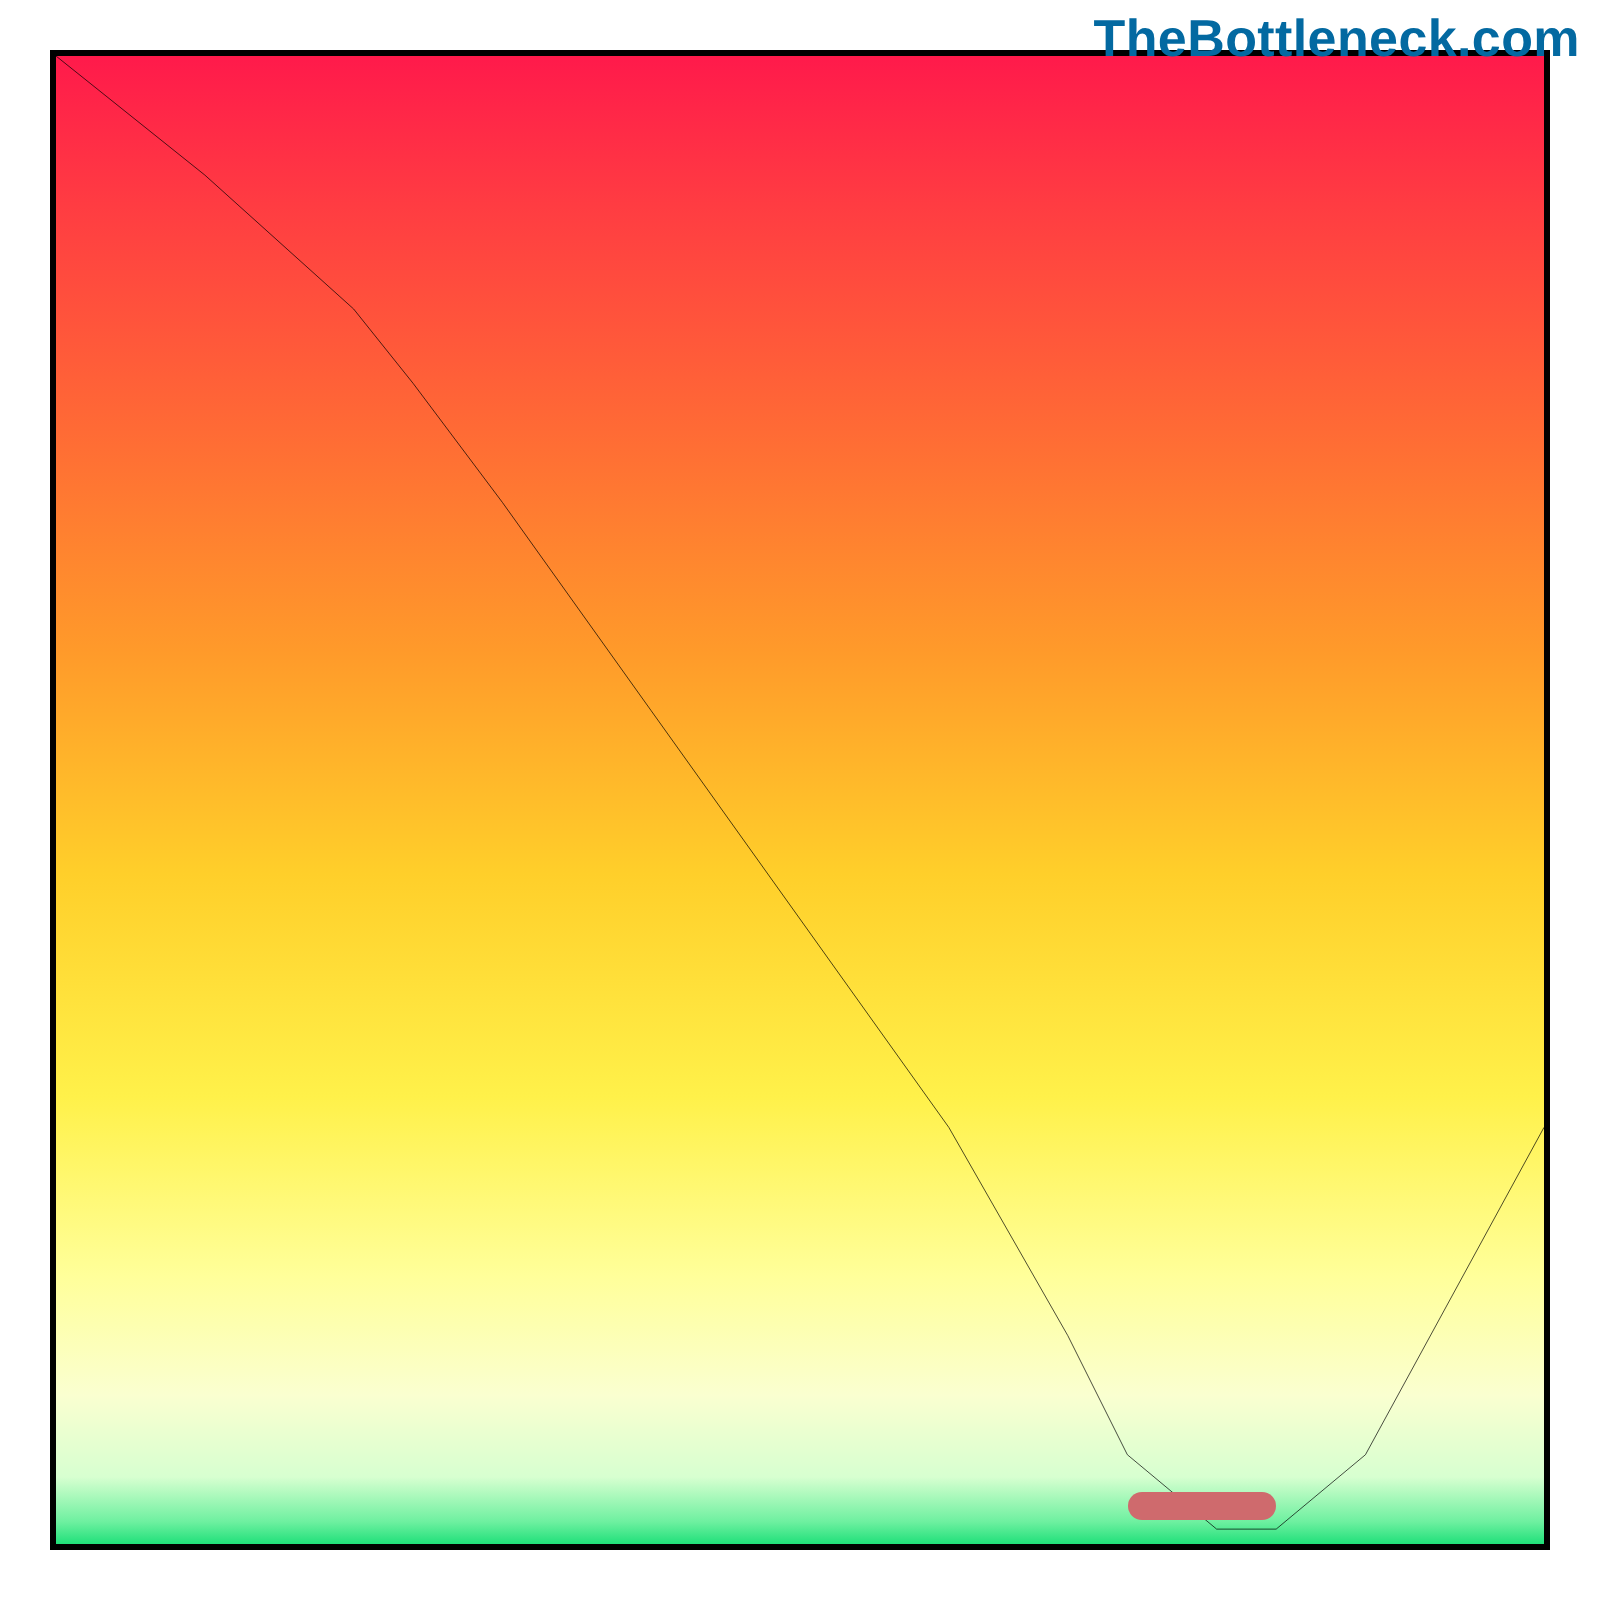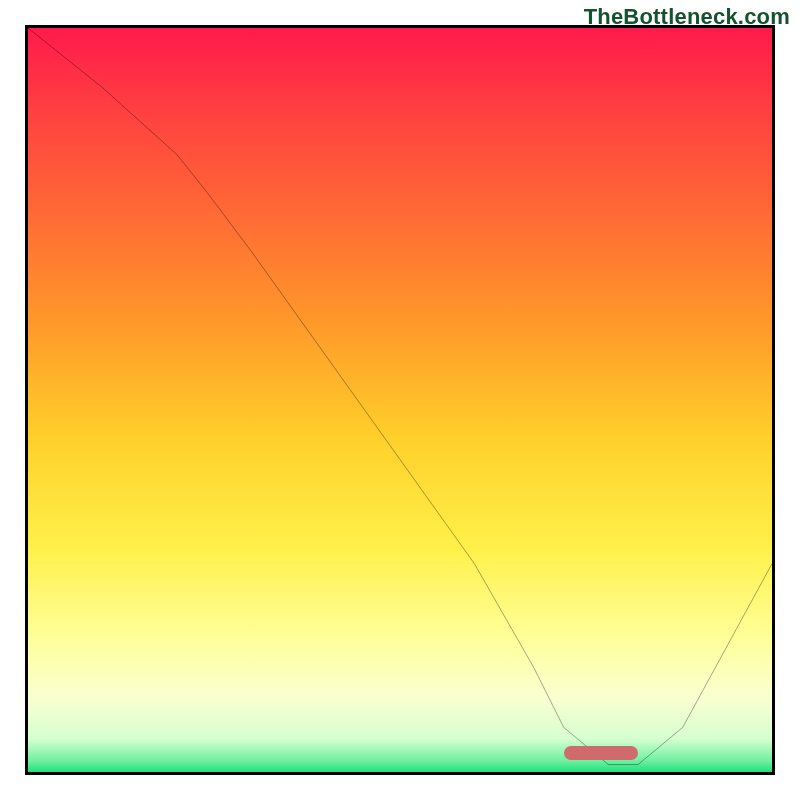--- a/index.html
+++ b/index.html
@@ -13,23 +13,23 @@
   }
   .frame {
     position: relative;
     width: 800px;
     height: 800px;
   }
   .watermark {
     position: absolute;
     top: 4px;
     right: 10px;
-    font-size: 22px;
+    font-size: 26px;
     font-weight: 600;
-    color: #14532d;
+    color: #0369a1;
     letter-spacing: 0.2px;
     z-index: 10;
   }
   .plot {
     position: absolute;
     left: 25px;
     top: 25px;
     width: 750px;
     height: 750px;
     box-sizing: border-box;

